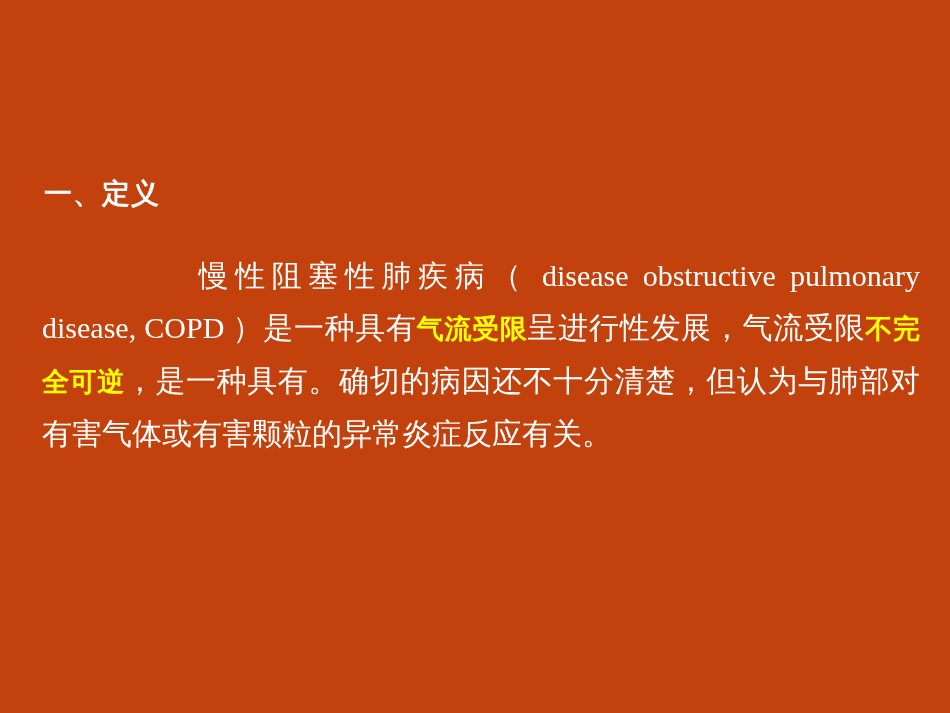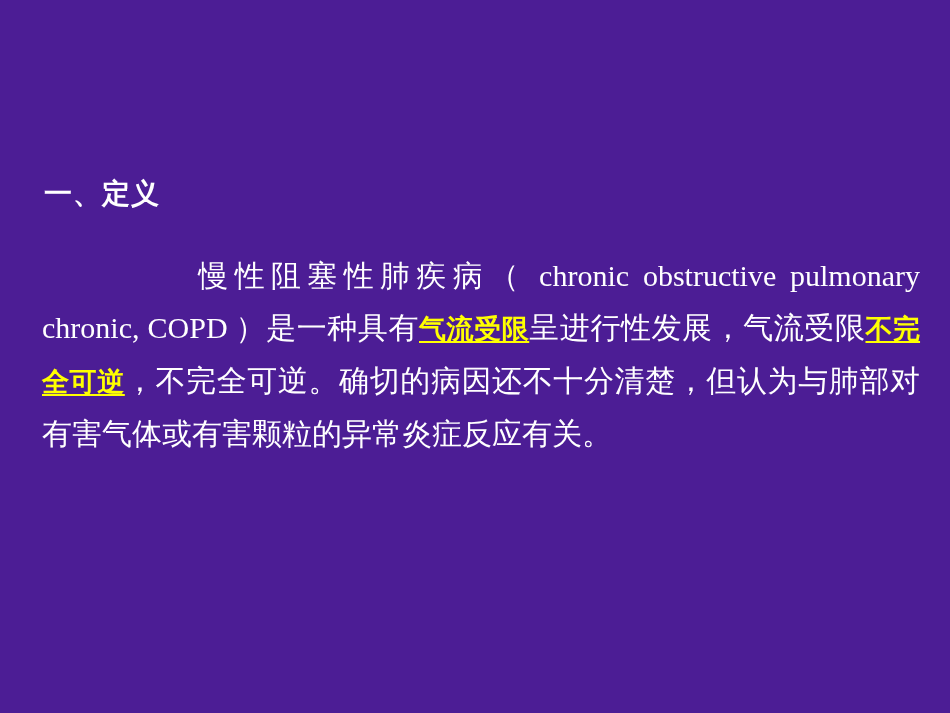--- a/index.html
+++ b/index.html
@@ -10,21 +10,21 @@
     width: 950px;
     height: 713px;
     background: #12329c;
     font-family: "Liberation Serif", serif;
     overflow: hidden;
   }
   .slide {
     position: relative;
     width: 950px;
     height: 713px;
-    background: #4c1d95;
+    background: #c2410c;
     box-sizing: border-box;
   }
   .slide-title {
     position: absolute;
     left: 44px;
     top: 175px;
     font-family: "DejaVu Sans", sans-serif;
     font-weight: bold;
     font-size: 28px;
     color: #ffffff;
@@ -45,28 +45,27 @@
   }
   .indent {
     display: inline-block;
     width: 150px;
   }
   .hl {
     color: #ffff00;
     font-weight: bold;
     font-family: "DejaVu Sans", sans-serif;
     font-size: 27px;
-    text-decoration: underline;
     text-underline-offset: 3px;
   }
 </style>
 </head>
 <body>
 
 <div class="slide">
 
   <div class="slide-title">一、定义</div>
 
   <div class="body-text">
-    <span class="indent"></span><span>慢性阻塞性肺疾病（ chronic obstructive pulmonary chronic, COPD ）是一种具有</span><span class="hl">气流受限</span><span>呈进行性发展，气流受限</span><span class="hl">不完全可逆</span><span>，不完全可逆。确切的病因还不十分清楚，但认为与肺部对有害气体或有害颗粒的异常炎症反应有关。</span>
+    <span class="indent"></span><span>慢性阻塞性肺疾病（ disease obstructive pulmonary disease, COPD ）是一种具有</span><span class="hl">气流受限</span><span>呈进行性发展，气流受限</span><span class="hl">不完全可逆</span><span>，是一种具有。确切的病因还不十分清楚，但认为与肺部对有害气体或有害颗粒的异常炎症反应有关。</span>
   </div>
 
 </div>
 
 </body></html>

